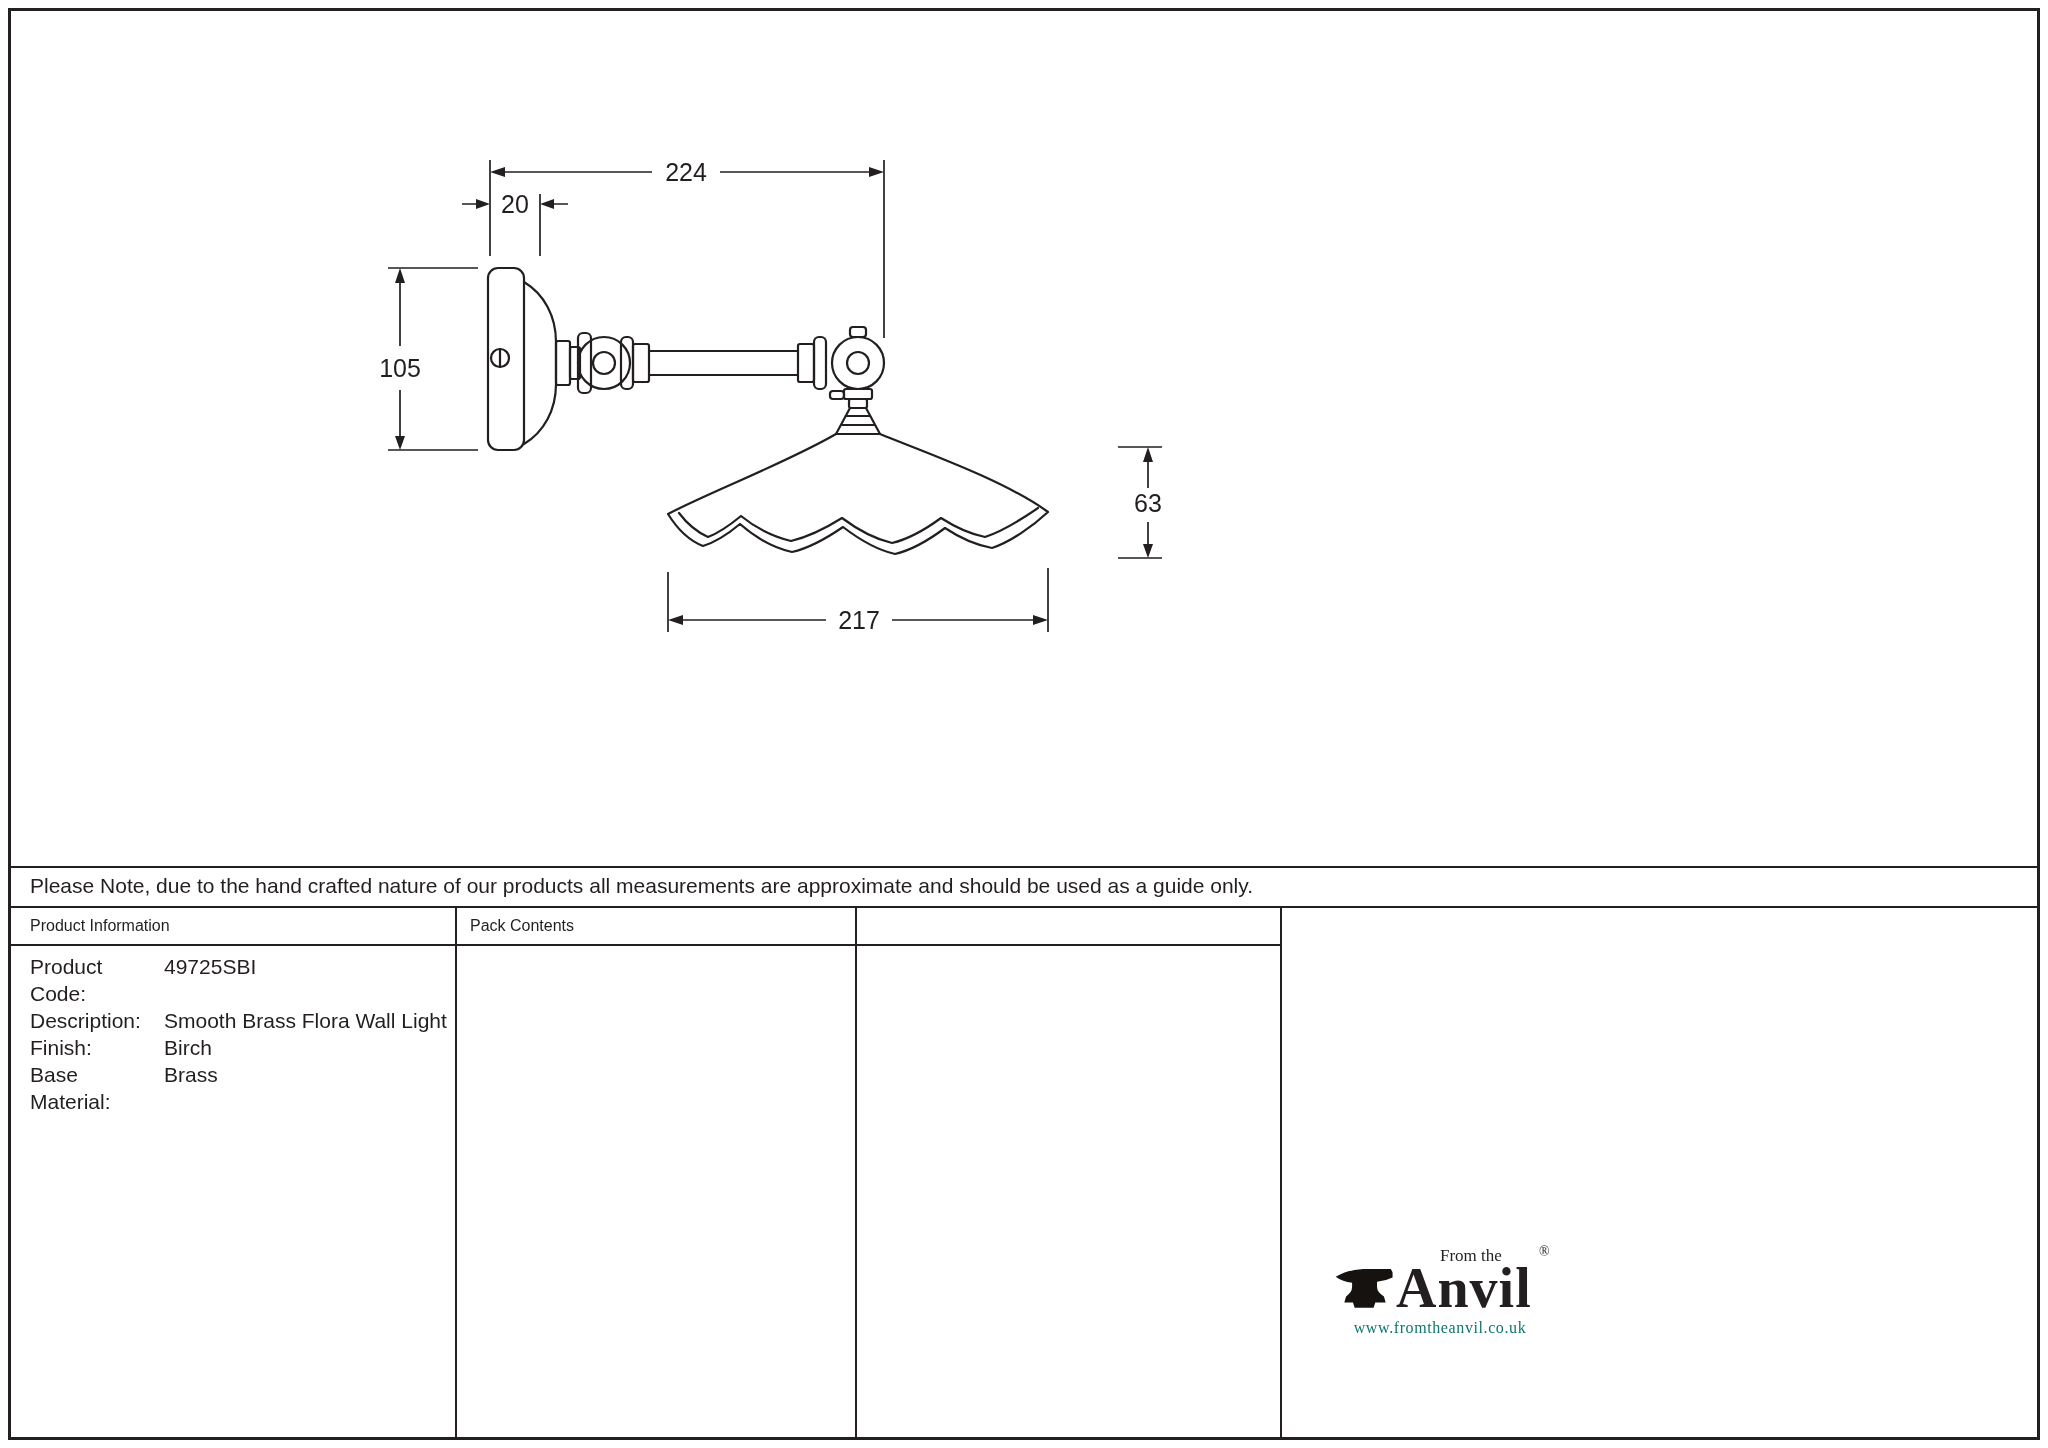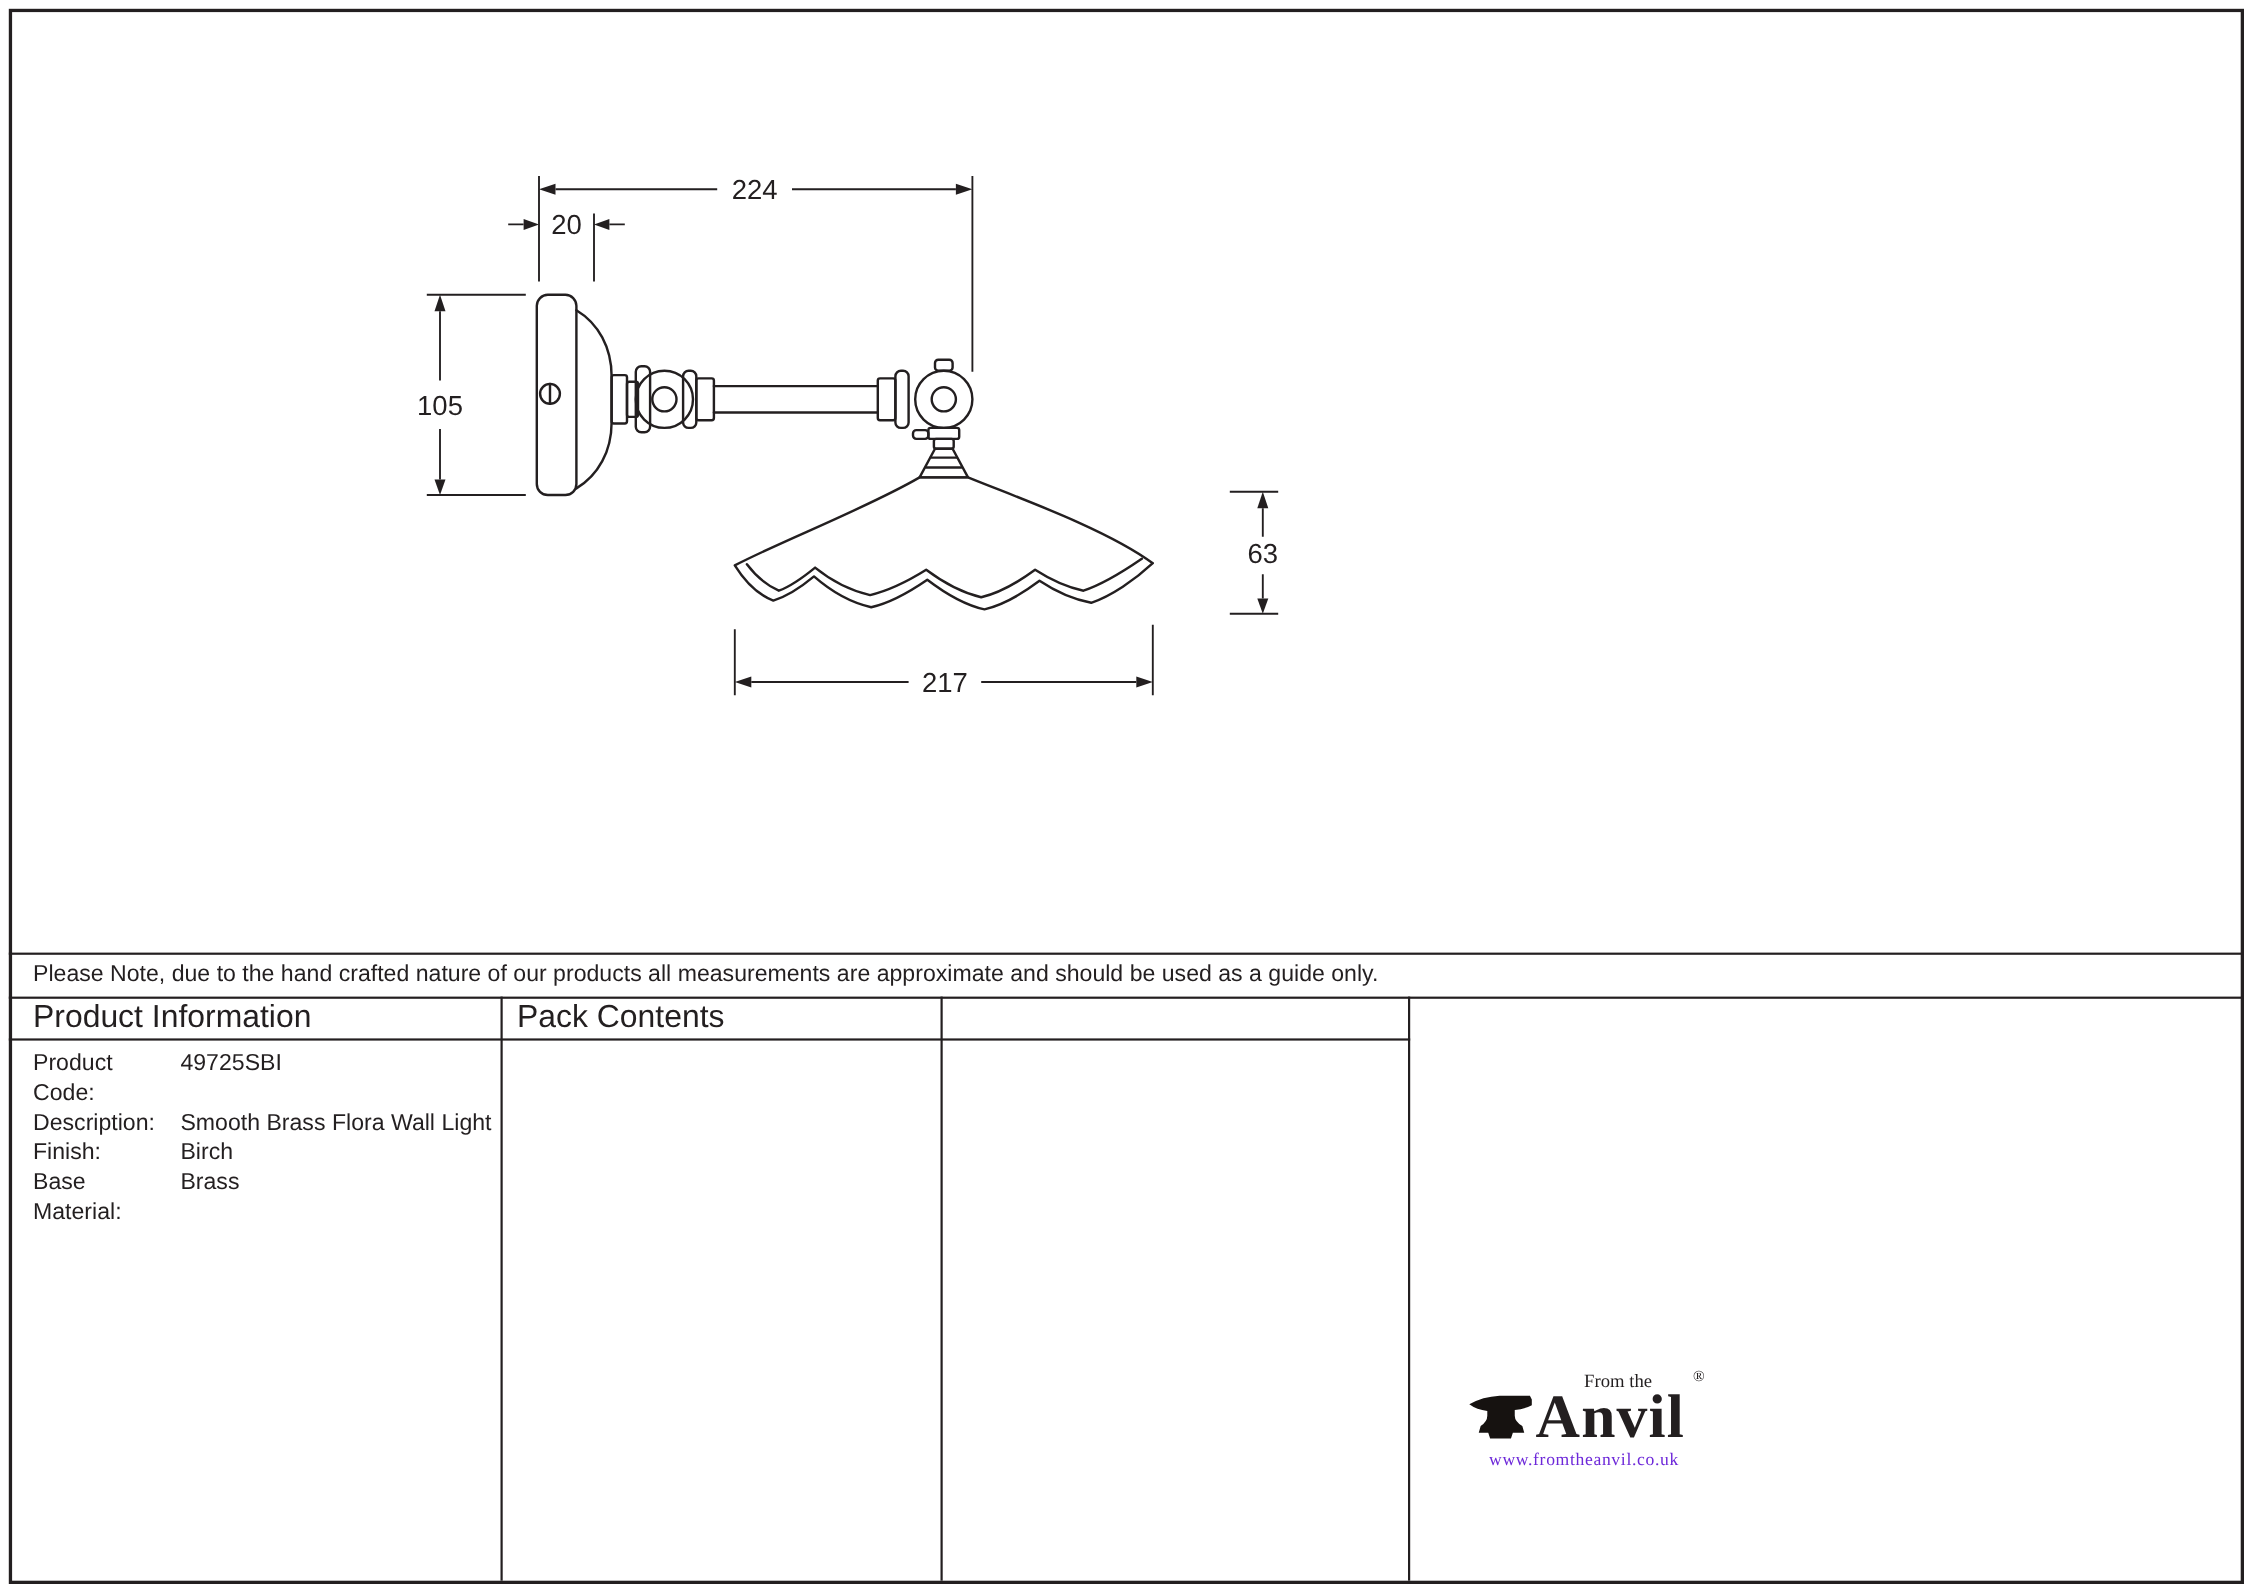--- a/index.html
+++ b/index.html
@@ -25,39 +25,39 @@
   .dim{stroke:#231f20;stroke-width:1.7;fill:none;}
   .fix{stroke:#231f20;stroke-width:2.2;fill:none;stroke-linejoin:round;stroke-linecap:round;}
   .arrow{fill:#231f20;stroke:none;}
   .dimtxt{font-family:"Liberation Sans",sans-serif;font-size:25px;fill:#231f20;text-anchor:middle;}
 
   .note-text{
     position:absolute;left:30px;top:867px;height:38px;line-height:38px;
     font-size:21px;white-space:nowrap;
   }
   .th{
-    position:absolute;top:907px;height:37px;line-height:37px;font-size:29px;white-space:nowrap;
+    position:absolute;top:907px;height:37px;line-height:37px;font-size:16px;white-space:nowrap;
   }
   #th-product{left:30px;}
   #th-pack{left:470px;}
   .info-rows{position:absolute;left:30px;top:953px;font-size:21px;line-height:27px;}
   .info-row{display:flex;}
   .info-label{width:134px;flex:none;}
   .pack-lines{position:absolute;left:470px;top:953px;font-size:21px;line-height:27px;}
   .pack-line{min-height:27px;white-space:nowrap;}
 
   .logo{position:absolute;left:1334px;top:1246px;width:212px;}
   .logo-top{display:flex;align-items:flex-end;gap:0;}
   .anvil-icon{width:62px;height:56px;flex:none;}
   .logo-words{position:relative;padding-top:16px;}
   .from-the{position:absolute;top:0px;left:44px;font-family:"Liberation Serif",serif;font-size:17px;white-space:nowrap;}
   .anvil-name{font-family:"Liberation Serif",serif;font-weight:bold;font-size:56px;line-height:0.95;letter-spacing:1px;}
   .reg{position:absolute;top:-2px;right:-18px;font-size:14px;font-family:"Liberation Serif",serif;}
   .logo-url{
-    margin-top:4px;color:#6d28d9;font-family:"Liberation Serif",serif;
+    margin-top:4px;color:#0f766e;font-family:"Liberation Serif",serif;
     font-size:16px;letter-spacing:0.6px;text-align:center;white-space:nowrap;
   }
 </style>
 </head>
 <body>
 
 <div id="page">
 
   <div class="frame"></div>
 

